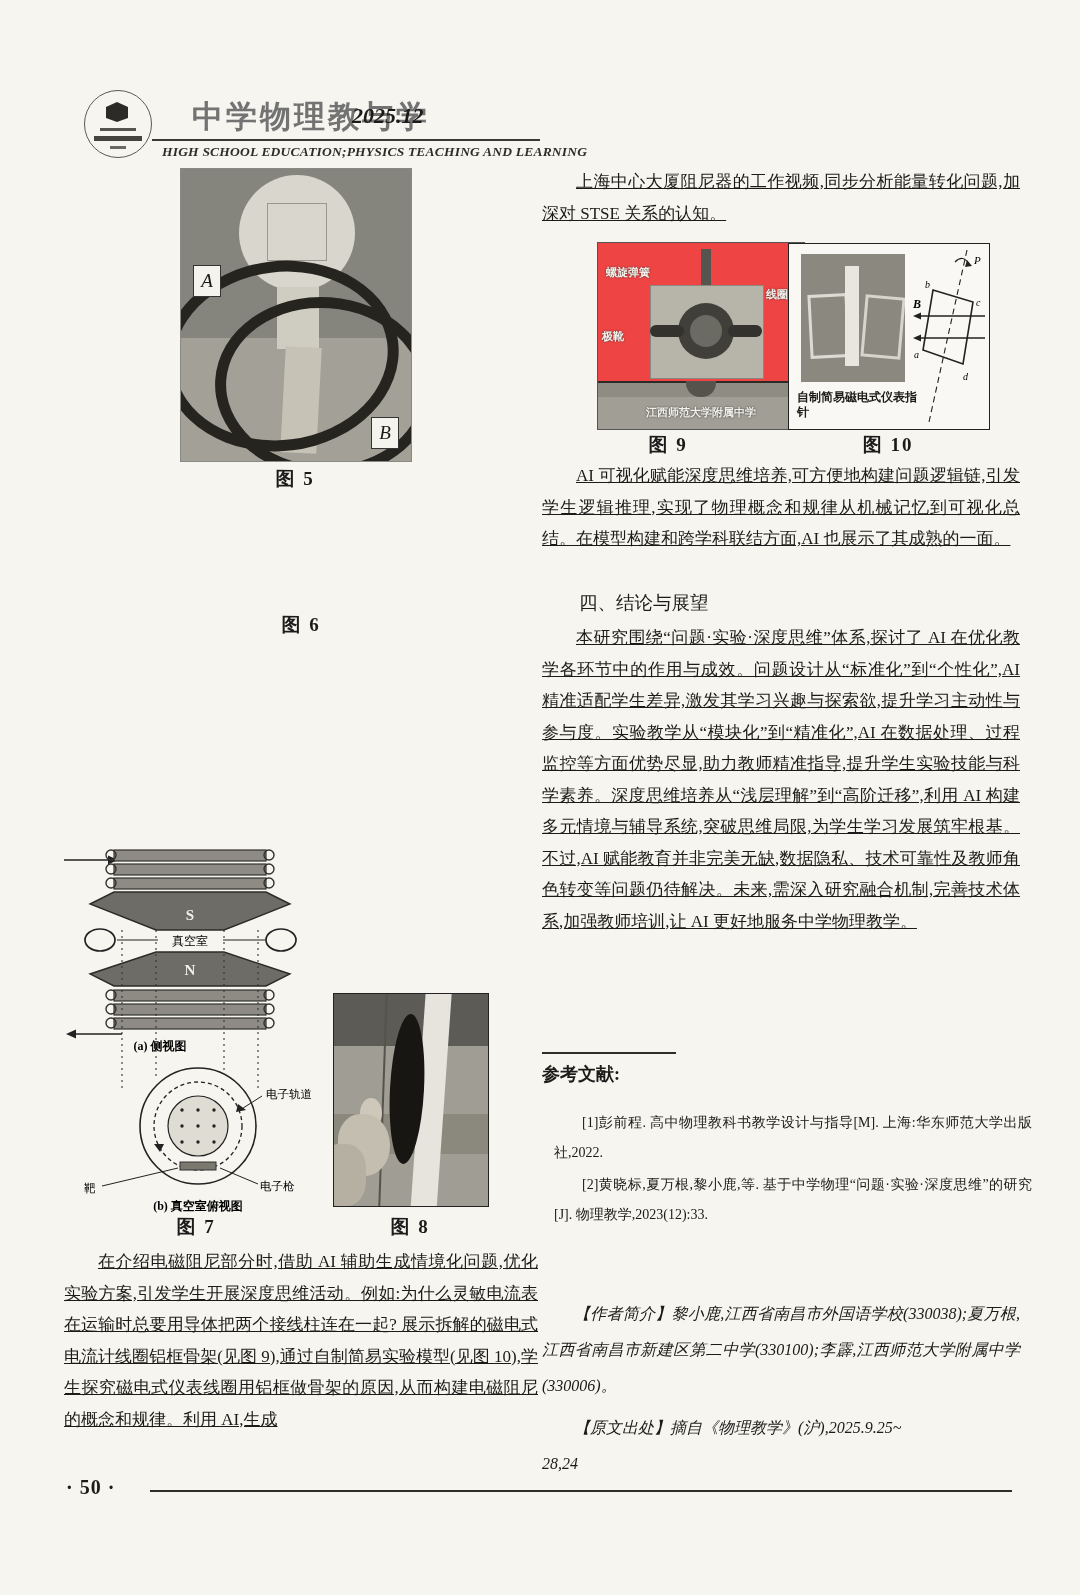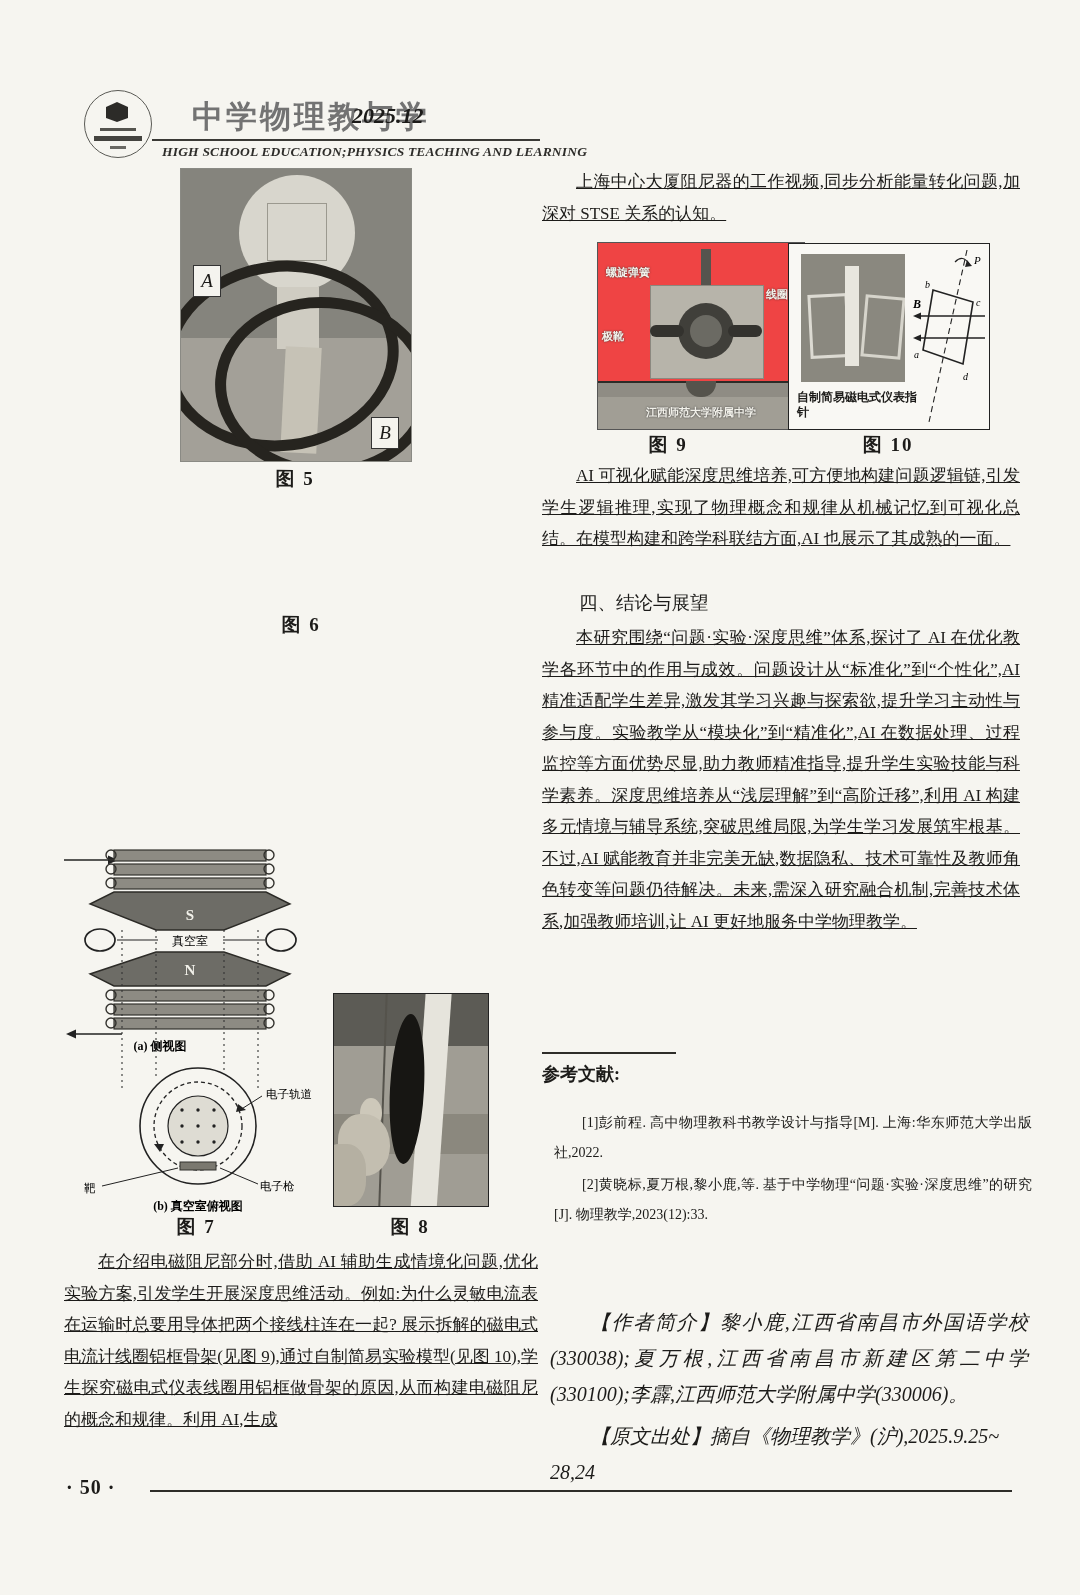--- a/index.html
+++ b/index.html
@@ -66,21 +66,21 @@
   .fig10 .photo{position:absolute;left:12px;top:10px;width:104px;height:128px;background:#898necc;}
   .fig10 .photo{background:#8a887f;overflow:hidden;}
   .fig10 .f1{position:absolute;left:8px;top:40px;width:34px;height:58px;border:3px solid #dcdad2;background:transparent;transform:rotate(-3deg);}
   .fig10 .f2{position:absolute;left:62px;top:42px;width:34px;height:56px;border:3px solid #d6d4cb;transform:rotate(5deg);}
   .fig10 .strip{position:absolute;left:44px;top:12px;width:14px;height:100px;background:#e8e6de;}
   .fig10 .icap{position:absolute;left:8px;top:146px;width:130px;font-size:12px;font-weight:bold;line-height:15px;}
   
   .refrule{left:542px;top:1052px;width:134px;height:2px;background:#2e2d29;}
   .refhead{left:542px;top:1062px;font-size:18px;font-weight:bold;}
   .refp{font-size:14px;line-height:30px;text-align:justify;text-indent:2em;margin:12px;}
-  .biop{font-size:20px;line-height:36px;text-align:justify;text-indent:2em;margin:8px;font-style:italic;}
+  .biop{font-size:16px;line-height:36px;text-align:justify;text-indent:2em;margin:0;font-style:italic;}
   
   .pgnum{left:66px;top:1476px;font-size:20px;font-weight:bold;letter-spacing:1px;}
   .footline{left:150px;top:1490px;width:862px;height:2px;background:#2e2d29;}
 </style>
 </head>
 <body>
 
 <div class="page">
 
   <div class="abs logo">

